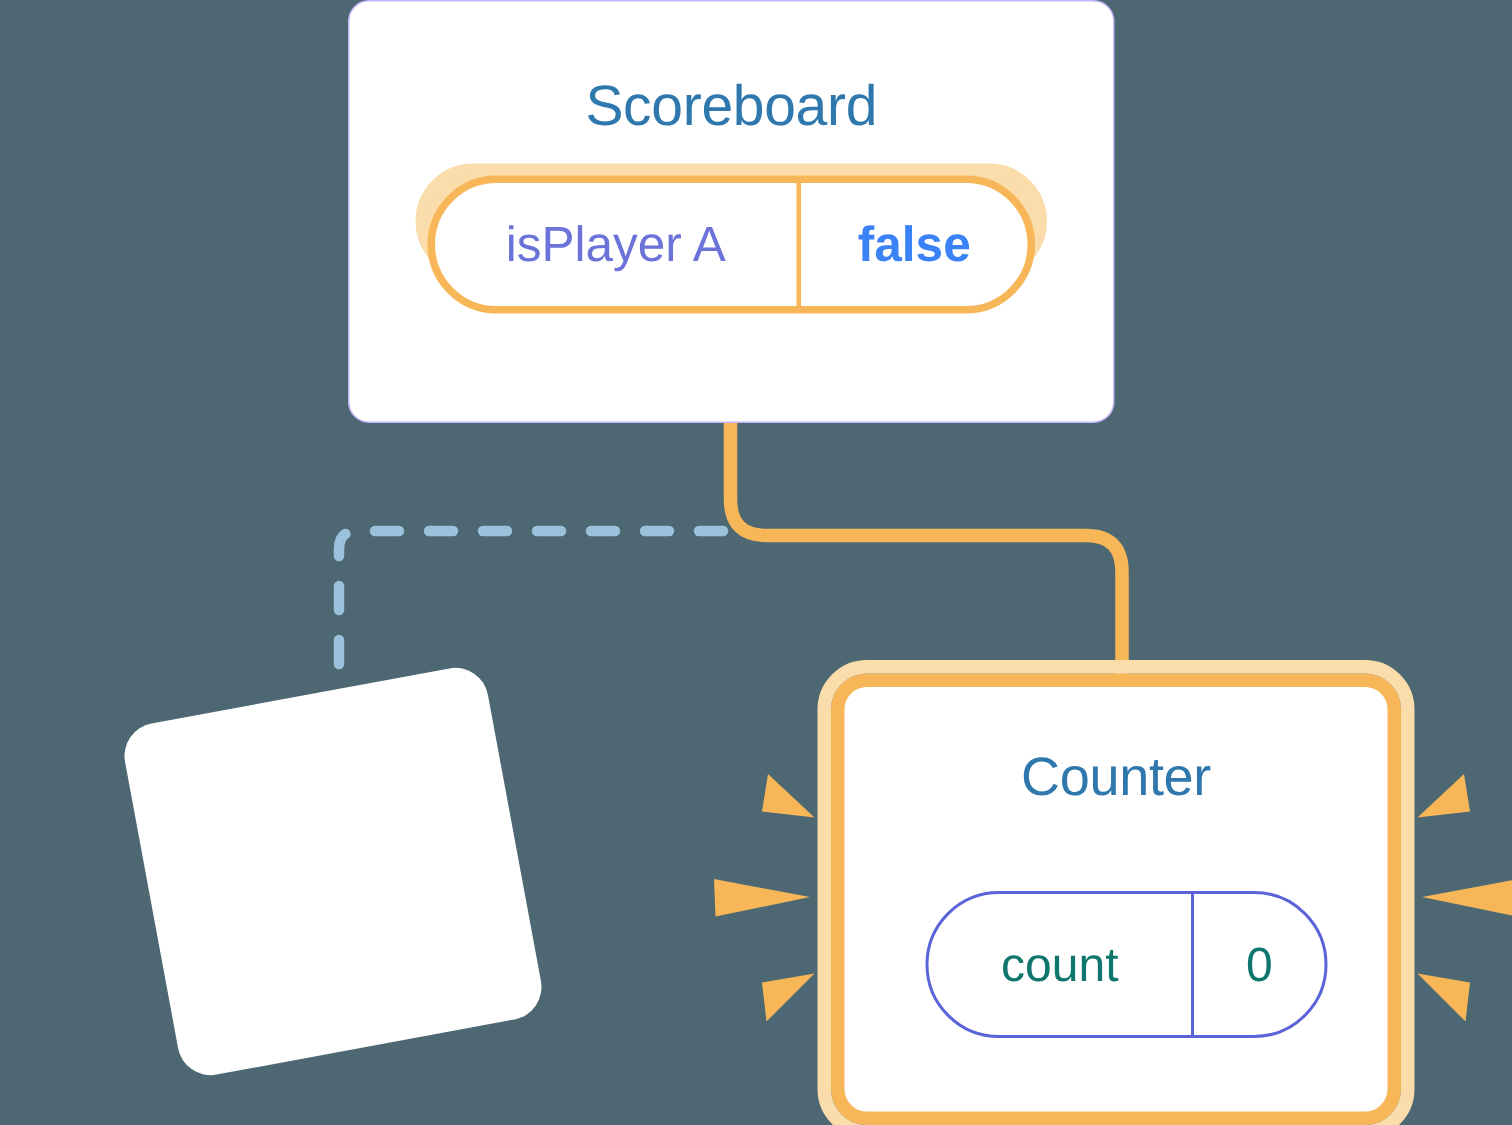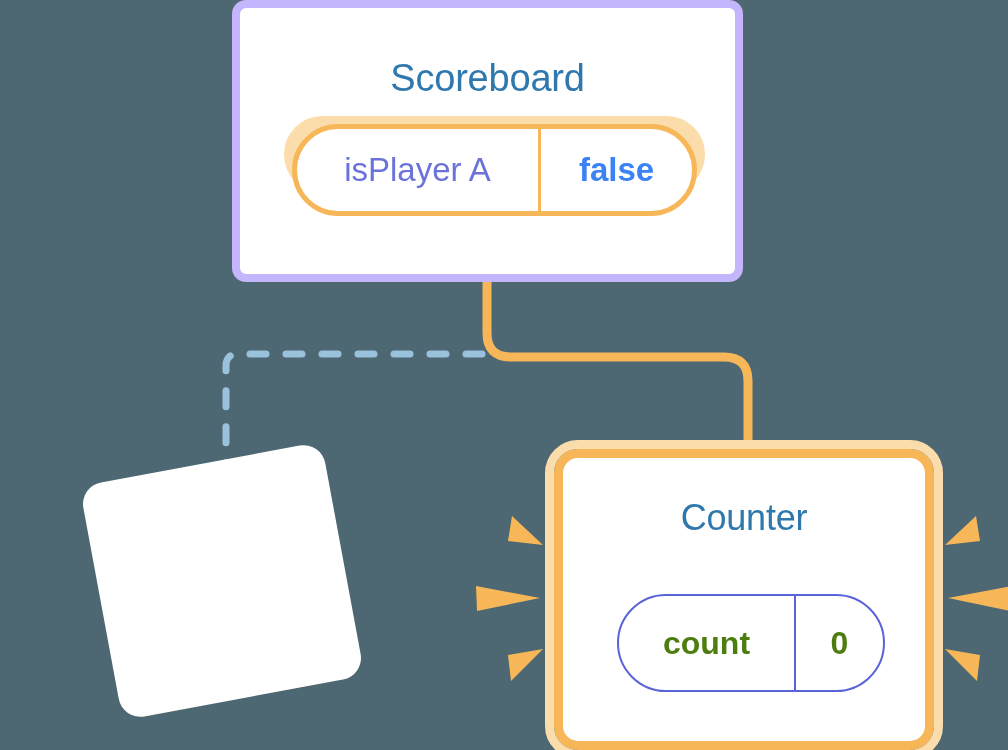--- a/index.html
+++ b/index.html
@@ -20,21 +20,21 @@
   }
   .layer-back { z-index: 1; }
   .layer-mid  { z-index: 3; }
 
   
   .scoreboard-card {
     position: absolute;
     left: 232px; top: 0px;
     width: 511px; height: 282px;
     background: #ffffff;
-    border: 8px solid #c4b5fd;
+    border: 1px solid #c4b5fd;
     border-radius: 14px;
     z-index: 5;
   }
   .card-title {
     text-align: center;
     color: #2f78ad;
     font-size: 38px;
     font-weight: 400;
     letter-spacing: -0.2px;
     line-height: 1;
@@ -96,22 +96,22 @@
     border: 2px solid #5a63d8;
     border-radius: 999px;
     background: #ffffff;
     display: flex;
     align-items: stretch;
     overflow: hidden;
   }
   .pill-small .cell {
     display: flex; align-items: center; justify-content: center;
     font-size: 32px;
-    color: #4d7c0f;
-    font-weight: 700;
+    color: #0f766e;
+    font-weight: 400;
   }
   .pill-small .cell-key   { flex: 0 0 175px; }
   .pill-small .cell-value { flex: 1 1 auto; }
   .pill-small .divider-v  { width: 2px; background: #5a63d8; align-self: stretch; }
 
   
   .ghost-card {
     position: absolute;
     left: 99px; top: 462px;
     width: 246px; height: 238px;

